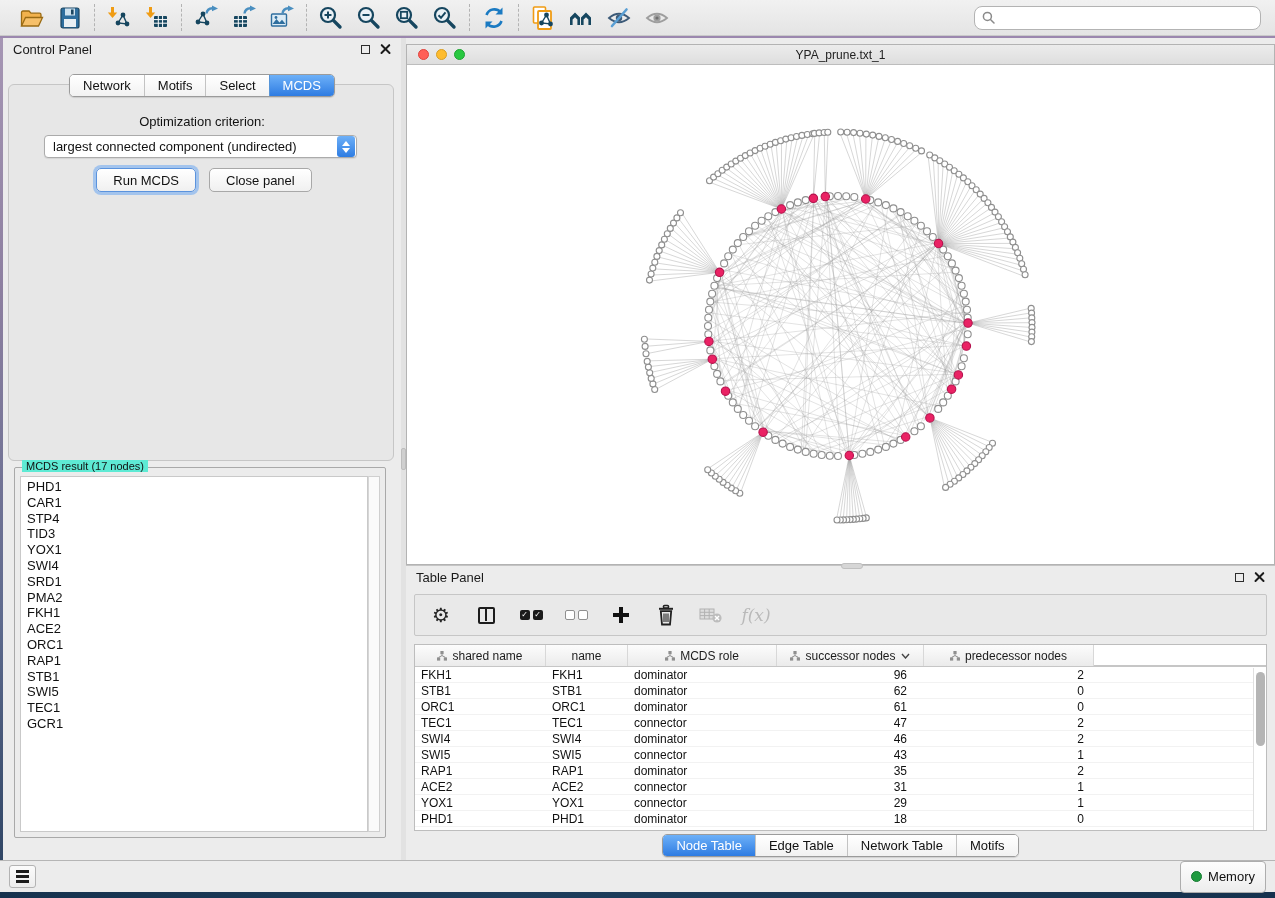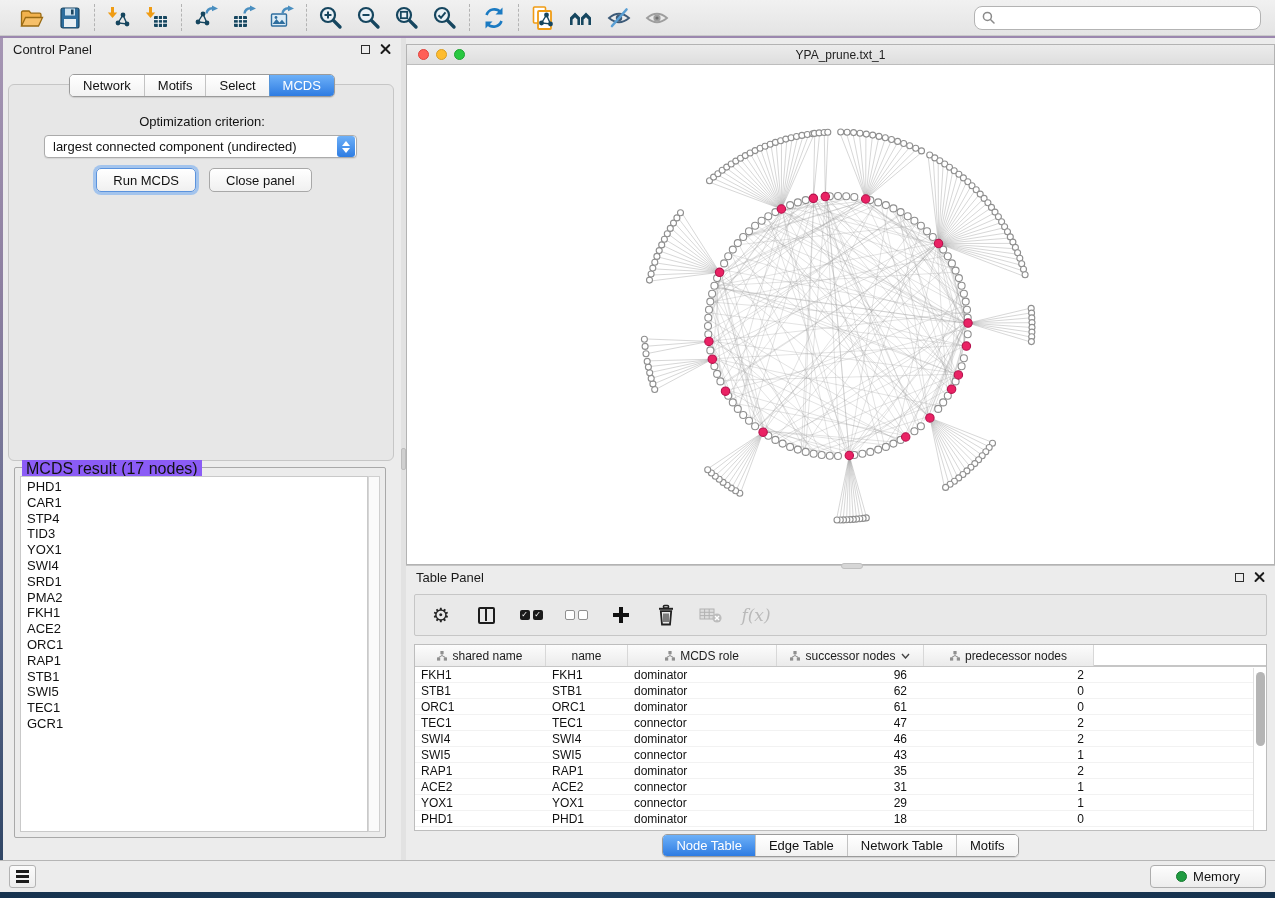--- a/index.html
+++ b/index.html
@@ -52,21 +52,21 @@
   .dropdown .dd-text{flex:1;font-size:13px;padding:0 8px;white-space:nowrap;overflow:hidden}
   .dd-stepper{width:18px;height:21px;border-radius:3px;margin-right:1px;background:linear-gradient(#6db0f8,#2e7ce2);
     display:flex;flex-direction:column;align-items:center;justify-content:center;gap:2px}
   .dd-up{width:0;height:0;border-left:4px solid transparent;border-right:4px solid transparent;border-bottom:5px solid #fff}
   .dd-down{width:0;height:0;border-left:4px solid transparent;border-right:4px solid transparent;border-top:5px solid #fff}
   .btn-row{position:absolute;left:4px;right:0;top:130px;display:flex;justify-content:center;gap:13px}
   .mac-btn{height:24px;padding:0 16px;font-size:13px;font-family:"Liberation Sans",sans-serif;color:#111;
     background:linear-gradient(#ffffff,#f0f0f0);border:1px solid #a8a8a8;border-radius:5px;cursor:default}
   .mac-btn.focused{border-color:#5b93dd;box-shadow:0 0 0 3px rgba(108,168,243,.55)}
   .groupbox{position:absolute;left:11px;top:429px;width:372px;height:371px;border:1px solid #a9a9a9;border-radius:2px}
-  .groupbox .gb-title{position:absolute;top:-8px;left:7px;background:#8b5cf6;padding:0 4px;font-size:16px;color:#111}
+  .groupbox .gb-title{position:absolute;top:-8px;left:7px;background:#5eead4;padding:0 4px;font-size:11px;color:#111}
   .mcds-list{position:absolute;left:5px;top:8px;right:17px;bottom:5px;background:#fff;border:1px solid #c9c9c9;
     overflow:hidden;padding:2px 0 0 6px}
   .mcds-list .li{font-size:13px;line-height:15.8px;color:#111}
   .mcds-scroll{position:absolute;top:8px;right:5px;bottom:5px;width:12px;background:#fafafa;border:1px solid #cfcfcf;border-left:1px solid #d6d6d6}
 
   
   .v-split{position:absolute;left:401px;top:38px;width:5px;height:822px;background:#e2e2e2}
   .v-split .grip{position:absolute;left:0;top:410px;width:5px;height:22px;background:#cfcfcf;border:1px solid #bdbdbd;border-radius:2px}
   .h-grip{position:absolute;left:50%;top:-3px;width:22px;height:6px;background:#d6d6d6;border:1px solid #c0c0c0;border-radius:3px}
 
@@ -111,21 +111,21 @@
   .tscroll .thumb{position:absolute;left:2px;top:4px;width:9px;height:74px;background:#b5b5b5;border-radius:5px}
   .tp-tabs{position:absolute;left:0;right:0;top:268px;display:flex;justify-content:center}
 
   
   .statusbar{position:absolute;left:0;top:860px;width:1275px;height:32px;background:#ececec;border-top:1px solid #b5b5b5;
     display:flex;align-items:center;padding:0 9px}
   .menu-btn{width:27px;height:23px;border:1px solid #b3b3b3;border-radius:3px;background:linear-gradient(#fbfbfb,#ededed);
     display:flex;align-items:center;justify-content:center}
   .menu-ic{display:flex;flex-direction:column;gap:2.4px}
   .menu-ic i{display:block;width:13px;height:2.6px;background:#1d1d1d;position:relative}
-  .memory-btn{margin-left:auto;height:23px;padding:0 25px;border:1px solid #adadad;border-radius:4px;
+  .memory-btn{margin-left:auto;height:32px;padding:0 10px;border:1px solid #adadad;border-radius:4px;
     background:linear-gradient(#fdfdfd,#ededed);display:flex;align-items:center;gap:6px;font-size:13px;color:#111}
   .mem-dot{width:11px;height:11px;border-radius:50%;background:#1f9b40;border:1px solid #157a30}
 
   
   .colicon{width:10px;height:10px;flex:none}
 </style>
 </head>
 <body>
 
 <div id="screen">

